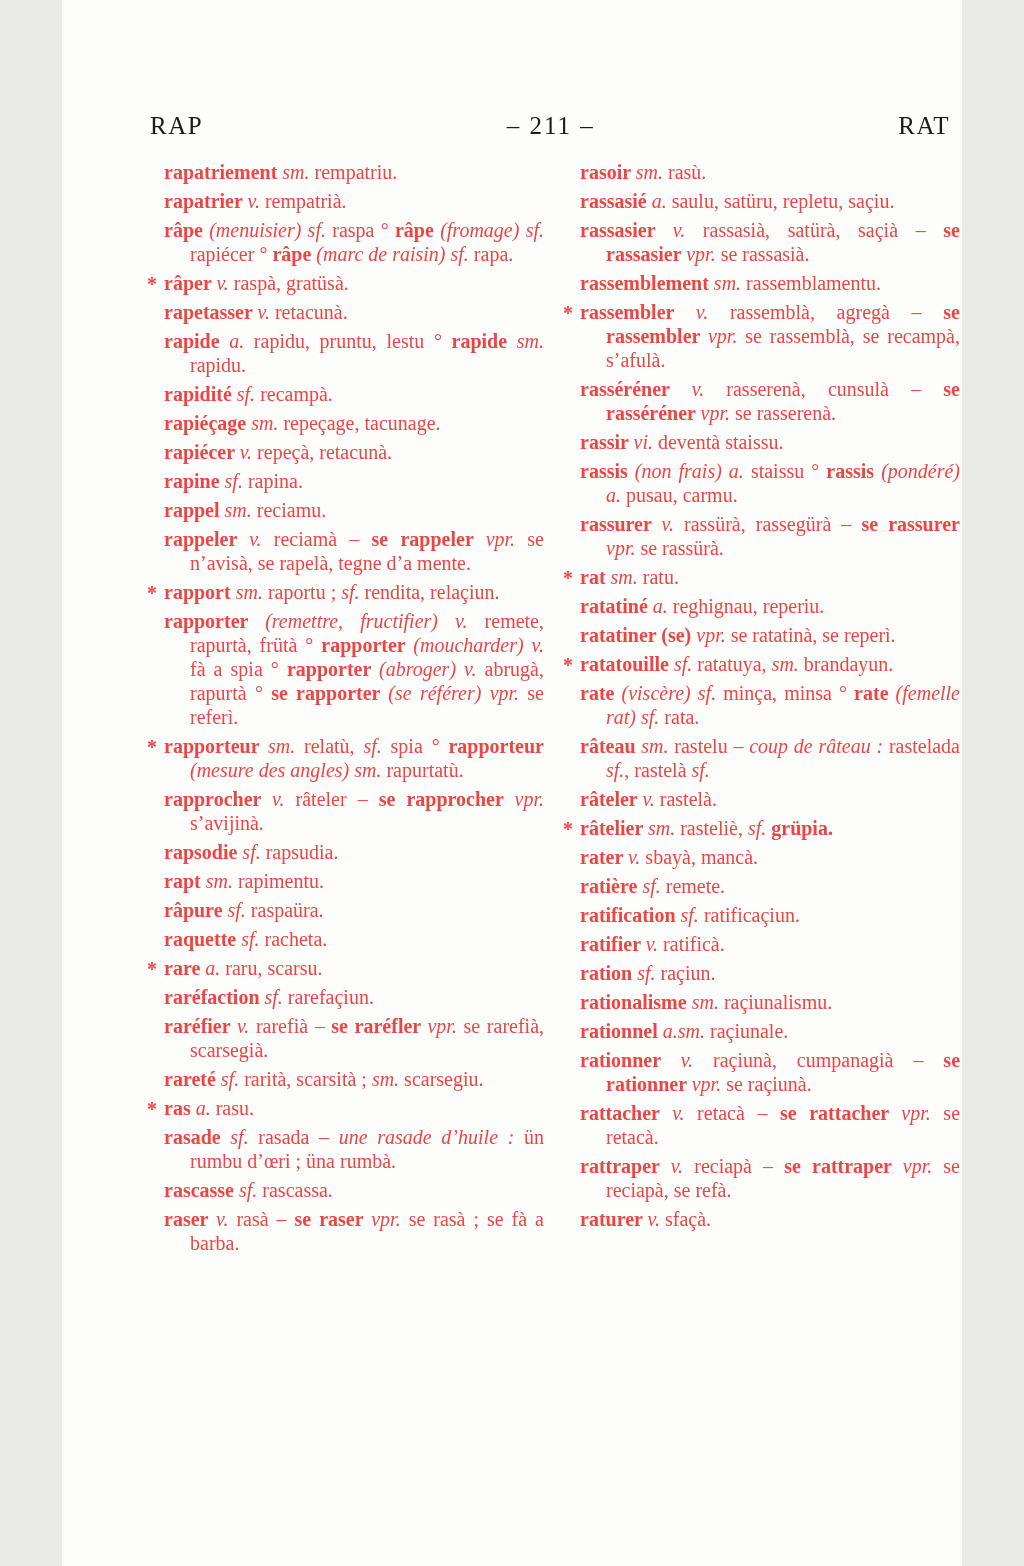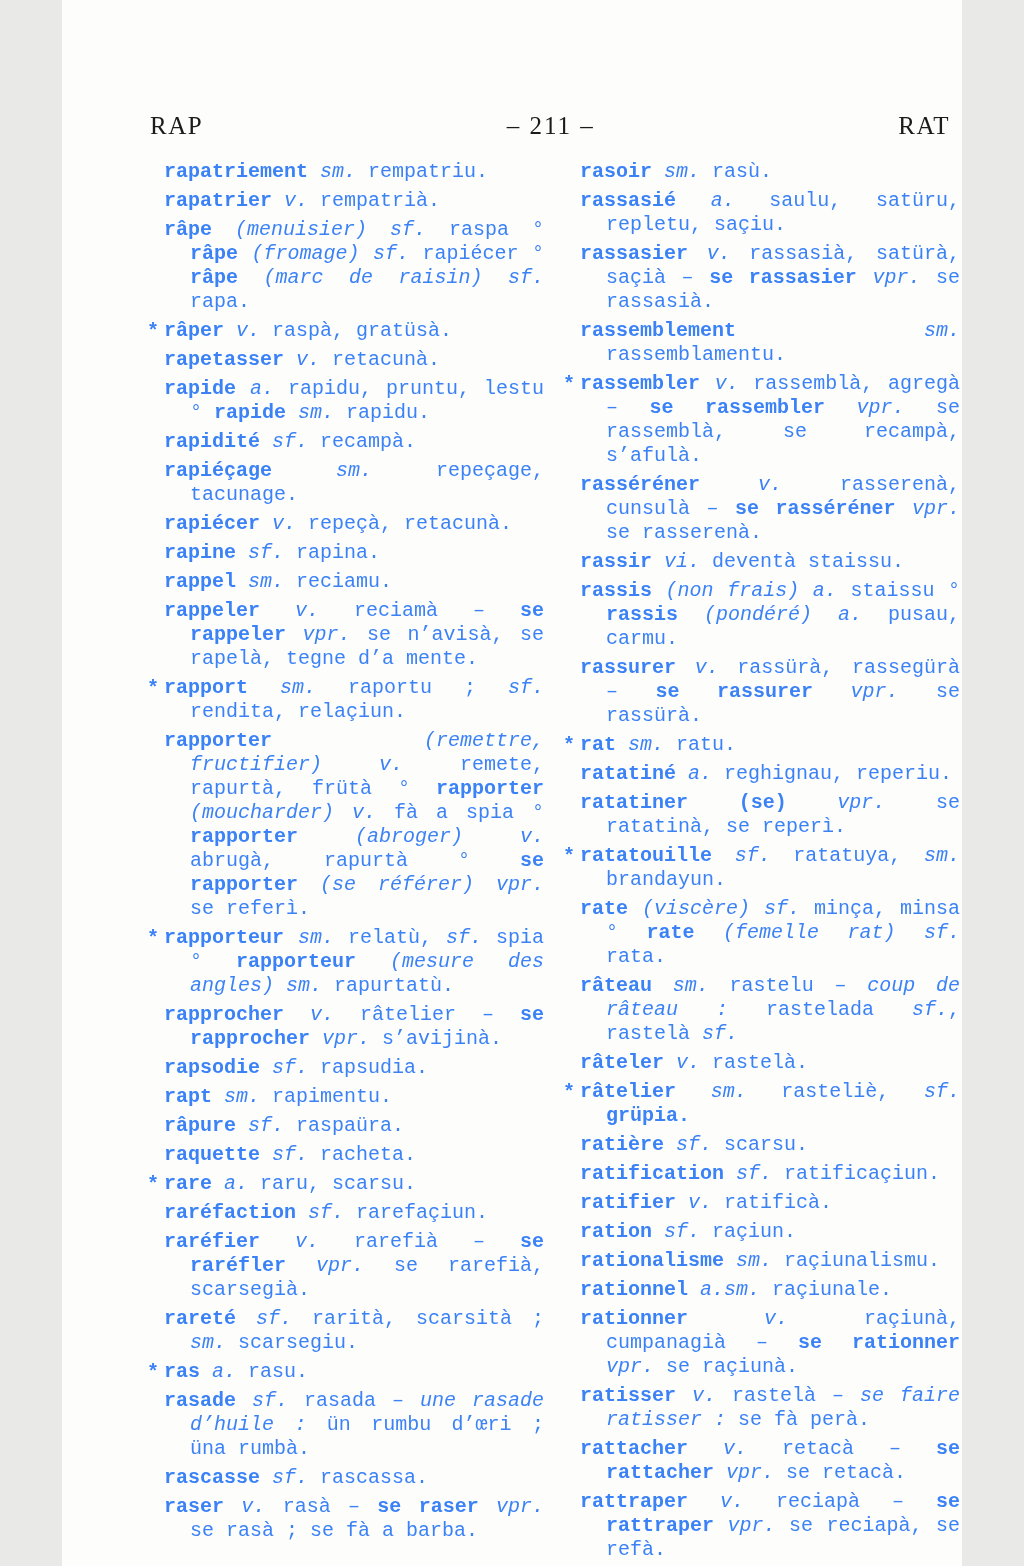--- a/index.html
+++ b/index.html
@@ -24,22 +24,21 @@
   }
   .col{width:380px;}
   .entry{
     margin:0 0 5px 0;
     padding-left:26px;
     text-indent:-26px;
     font-size:20px;
     line-height:24px;
     text-align:justify;
     position:relative;
-    color:#3b82f6;
-    font-family:Liberation Mono, monospace;
+    color:#ef4444;
   }
   .entry .star{
     position:absolute;left:-17px;top:1px;
     font-weight:700;font-size:20px;text-indent:0;
   }
   .b{font-weight:700;}
   .i{font-style:italic;}
 </style>
 </head>
 <body>
@@ -60,21 +59,21 @@
         <p class="entry"><span class="b">rapide </span><span class="i">a.</span><span> rapidu, pruntu, lestu ° </span><span class="b">rapide </span><span class="i">sm.</span><span> rapidu.</span></p>
         <p class="entry"><span class="b">rapidité </span><span class="i">sf.</span><span> recampà.</span></p>
         <p class="entry"><span class="b">rapiéçage </span><span class="i">sm.</span><span> repeçage, tacunage.</span></p>
         <p class="entry"><span class="b">rapiécer </span><span class="i">v.</span><span> repeçà, retacunà.</span></p>
         <p class="entry"><span class="b">rapine </span><span class="i">sf.</span><span> rapina.</span></p>
         <p class="entry"><span class="b">rappel </span><span class="i">sm.</span><span> reciamu.</span></p>
         <p class="entry"><span class="b">rappeler </span><span class="i">v.</span><span> reciamà – </span><span class="b">se rappeler </span><span class="i">vpr.</span><span> se n’avisà, se rapelà, tegne d’a mente.</span></p>
         <p class="entry"><span class="star">*</span><span class="b">rapport </span><span class="i">sm.</span><span> raportu ; </span><span class="i">sf.</span><span> rendita, relaçiun.</span></p>
         <p class="entry"><span class="b">rapporter </span><span class="i">(remettre, fructifier) v.</span><span> remete, rapurtà, frütà ° </span><span class="b">rapporter </span><span class="i">(moucharder) v.</span><span> fà a spia ° </span><span class="b">rapporter </span><span class="i">(abroger) v.</span><span> abrugà, rapurtà ° </span><span class="b">se rapporter </span><span class="i">(se référer) vpr.</span><span> se referì.</span></p>
         <p class="entry"><span class="star">*</span><span class="b">rapporteur </span><span class="i">sm.</span><span> relatù, </span><span class="i">sf.</span><span> spia ° </span><span class="b">rapporteur </span><span class="i">(mesure des angles) sm.</span><span> rapurtatù.</span></p>
-        <p class="entry"><span class="b">rapprocher </span><span class="i">v.</span><span> râtelier – </span><span class="b">se rapprocher </span><span class="i">vpr.</span><span> s’avijinà.</span></p>
+        <p class="entry"><span class="b">rapprocher </span><span class="i">v.</span><span> râteler – </span><span class="b">se rapprocher </span><span class="i">vpr.</span><span> s’avijinà.</span></p>
         <p class="entry"><span class="b">rapsodie </span><span class="i">sf.</span><span> rapsudia.</span></p>
         <p class="entry"><span class="b">rapt </span><span class="i">sm.</span><span> rapimentu.</span></p>
         <p class="entry"><span class="b">râpure </span><span class="i">sf.</span><span> raspaüra.</span></p>
         <p class="entry"><span class="b">raquette </span><span class="i">sf.</span><span> racheta.</span></p>
         <p class="entry"><span class="star">*</span><span class="b">rare </span><span class="i">a.</span><span> raru, scarsu.</span></p>
         <p class="entry"><span class="b">raréfaction </span><span class="i">sf.</span><span> rarefaçiun.</span></p>
         <p class="entry"><span class="b">raréfier </span><span class="i">v.</span><span> rarefià – </span><span class="b">se raréfler </span><span class="i">vpr.</span><span> se rarefià, scarsegià.</span></p>
         <p class="entry"><span class="b">rareté </span><span class="i">sf.</span><span> rarità, scarsità ; </span><span class="i">sm.</span><span> scarsegiu.</span></p>
         <p class="entry"><span class="star">*</span><span class="b">ras </span><span class="i">a.</span><span> rasu.</span></p>
         <p class="entry"><span class="b">rasade </span><span class="i">sf.</span><span> rasada – </span><span class="i">une rasade d’huile :</span><span> ün rumbu d’œri ; üna rumbà.</span></p>
@@ -92,26 +91,26 @@
         <p class="entry"><span class="b">rassis </span><span class="i">(non frais) a.</span><span> staissu ° </span><span class="b">rassis </span><span class="i">(pondéré) a.</span><span> pusau, carmu.</span></p>
         <p class="entry"><span class="b">rassurer </span><span class="i">v.</span><span> rassürà, rassegürà – </span><span class="b">se rassurer </span><span class="i">vpr.</span><span> se rassürà.</span></p>
         <p class="entry"><span class="star">*</span><span class="b">rat </span><span class="i">sm.</span><span> ratu.</span></p>
         <p class="entry"><span class="b">ratatiné </span><span class="i">a.</span><span> reghignau, reperiu.</span></p>
         <p class="entry"><span class="b">ratatiner (se) </span><span class="i">vpr.</span><span> se ratatinà, se reperì.</span></p>
         <p class="entry"><span class="star">*</span><span class="b">ratatouille </span><span class="i">sf.</span><span> ratatuya, </span><span class="i">sm.</span><span> brandayun.</span></p>
         <p class="entry"><span class="b">rate </span><span class="i">(viscère) sf.</span><span> minça, minsa ° </span><span class="b">rate </span><span class="i">(femelle rat) sf.</span><span> rata.</span></p>
         <p class="entry"><span class="b">râteau </span><span class="i">sm.</span><span> rastelu – </span><span class="i">coup de râteau :</span><span> rastelada </span><span class="i">sf.</span><span>, rastelà </span><span class="i">sf.</span></p>
         <p class="entry"><span class="b">râteler </span><span class="i">v.</span><span> rastelà.</span></p>
         <p class="entry"><span class="star">*</span><span class="b">râtelier </span><span class="i">sm.</span><span> rasteliè, </span><span class="i">sf.</span><span class="b"> grüpia.</span></p>
-        <p class="entry"><span class="b">ratière </span><span class="i">sf.</span><span> scarsu.</span></p>
+        <p class="entry"><span class="b">rater </span><span class="i">v.</span><span> sbayà, mancà.</span></p>
+        <p class="entry"><span class="b">ratière </span><span class="i">sf.</span><span> remete.</span></p>
         <p class="entry"><span class="b">ratification </span><span class="i">sf.</span><span> ratificaçiun.</span></p>
         <p class="entry"><span class="b">ratifier </span><span class="i">v.</span><span> ratificà.</span></p>
         <p class="entry"><span class="b">ration </span><span class="i">sf.</span><span> raçiun.</span></p>
         <p class="entry"><span class="b">rationalisme </span><span class="i">sm.</span><span> raçiunalismu.</span></p>
         <p class="entry"><span class="b">rationnel </span><span class="i">a.sm.</span><span> raçiunale.</span></p>
         <p class="entry"><span class="b">rationner </span><span class="i">v.</span><span> raçiunà, cumpanagià – </span><span class="b">se rationner </span><span class="i">vpr.</span><span> se raçiunà.</span></p>
-        <p class="entry"><span class="b">ratisser </span><span class="i">v.</span><span> rastelà – </span><span class="i">se faire ratisser :</span><span> se fà perà.</span></p>
         <p class="entry"><span class="b">rattacher </span><span class="i">v.</span><span> retacà – </span><span class="b">se rattacher </span><span class="i">vpr.</span><span> se retacà.</span></p>
         <p class="entry"><span class="b">rattraper </span><span class="i">v.</span><span> reciapà – </span><span class="b">se rattraper </span><span class="i">vpr.</span><span> se reciapà, se refà.</span></p>
         <p class="entry"><span class="b">raturer </span><span class="i">v.</span><span> sfaçà.</span></p>
       </div>
   </div>
 </div>
 
 </body></html>

